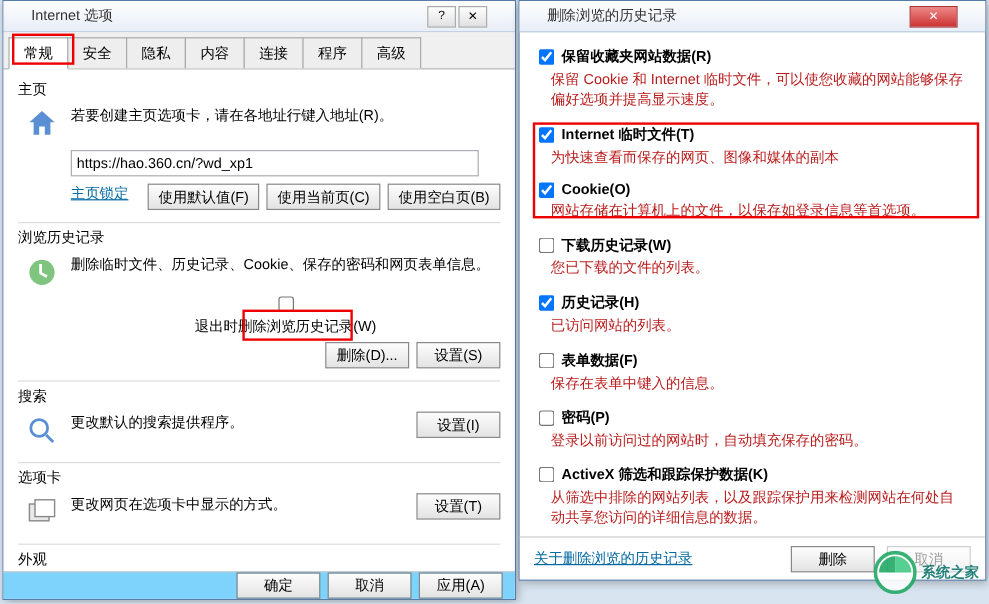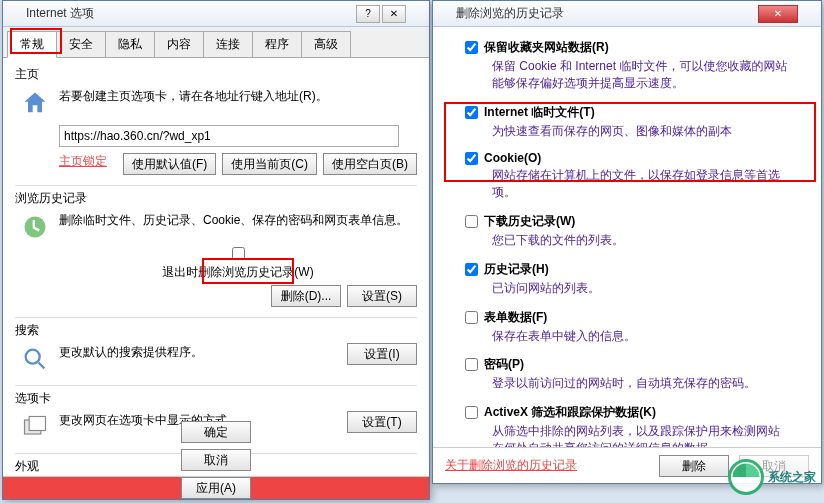--- a/index.html
+++ b/index.html
@@ -19,29 +19,29 @@
 .body-area { padding: 8px 12px; background: #fff; height: calc(100% - 80px); overflow: hidden; }
 .section { margin-bottom: 10px; }
 .section-title { margin-bottom: 4px; }
 .section-content { display: flex; align-items: flex-start; gap: 8px; padding-left: 4px; }
 .icon-box { width: 32px; height: 32px; flex-shrink: 0; display: flex; align-items: center; justify-content: center; }
 .section-text { flex: 1; line-height: 1.5; }
 .input-row { margin: 6px 0 6px 44px; }
 .url-input { width: 340px; height: 22px; border: 1px solid #abadb3; padding: 2px 4px; background: #fff; }
 .btn-row { display: flex; gap: 6px; justify-content: flex-end; margin: 4px 0 4px 44px; flex-wrap: wrap; }
 .btn { padding: 2px 8px; border: 1px solid #888; background: linear-gradient(#fdfdfd,#e3e3e3); cursor: pointer; min-width: 70px; height: 22px; font-size: 12px; }
-.link { color: #ef4444; text-decoration: underline; cursor: pointer; }
+.link { color: #0369a1; text-decoration: underline; cursor: pointer; }
 .checkbox-row { display: flex; align-items: center; gap: 4px; margin: 4px 0 4px 44px; flex-direction: column; }
 .checkbox { width: 13px; height: 13px; }
-.bottom-bar { position: absolute; bottom: 0; left: 0; right: 0; height: 23px; background: #ef4444; border-top: 1px solid #ccc; display: flex; align-items: center; justify-content: flex-end; gap: 6px; padding: 0 10px; flex-direction: column; }
-.right-body { padding: 12px 32px; height: calc(100% - 62px); overflow: hidden; }
+.bottom-bar { position: absolute; bottom: 0; left: 0; right: 0; height: 23px; background: #7dd3fc; border-top: 1px solid #ccc; display: flex; align-items: center; justify-content: flex-end; gap: 6px; padding: 0 10px; }
+.right-body { padding: 12px 16px; height: calc(100% - 62px); overflow: hidden; }
 .check-item { margin-bottom: 12px; }
 .check-item .head { display: flex; align-items: center; gap: 6px; }
 .check-item .head b { font-weight: bold; }
-.check-item .desc { margin-left: 27px; color: #4c1d95; line-height: 1.4; margin-top: 2px; }
+.check-item .desc { margin-left: 10px; color: #b91c1c; line-height: 1.4; margin-top: 2px; }
 .right-bottom { position: absolute; bottom: 0; left: 0; right: 0; height: 36px; border-top: 1px solid #ccc; display: flex; align-items: center; padding: 0 12px; gap: 10px; }
 .right-bottom .link { flex: 1; }
 .watermark { position: absolute; right: 8px; bottom: 8px; z-index: 200; opacity: 0.9; display: flex; align-items: center; gap: 4px; color: #0f766e; font-weight: bold; font-size: 14px; }
 .watermark svg { width: 36px; height: 36px; }
 hr.sep { border: none; border-top: 1px solid #ddd; margin: 4px 0; }
 </style>
 </head>
 <body>
 
 <div class="window left-window">

